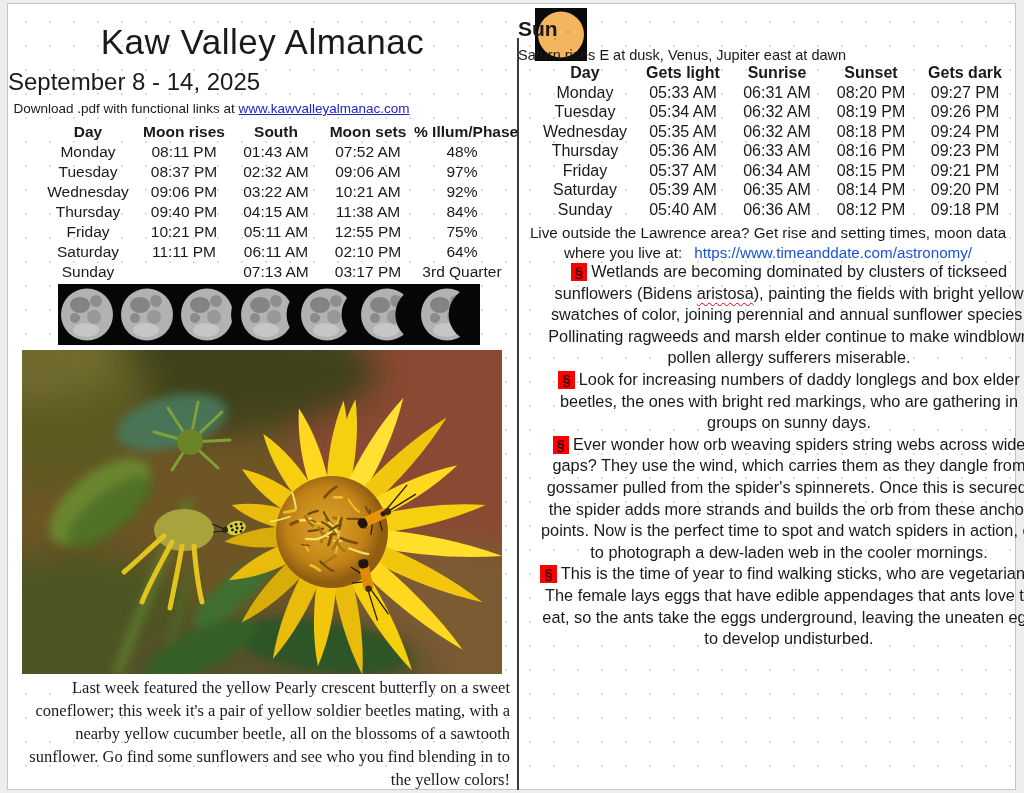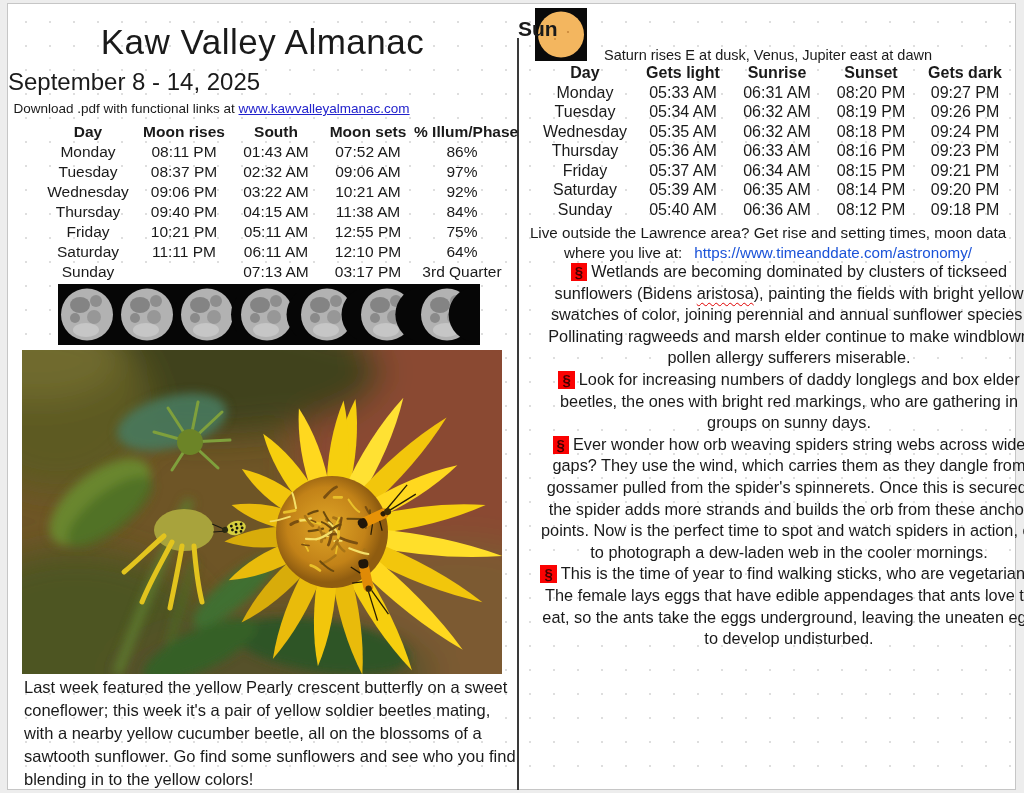--- a/index.html
+++ b/index.html
@@ -30,26 +30,26 @@
     grid-template-columns:100px 92px 92px 92px 96px;}
   #moon-table .cell{height:20px;line-height:20px;text-align:center;white-space:nowrap;}
   #moon-table .th{font-weight:bold;}
 
   #moon-strip{left:50px;top:280px;width:422px;height:61px;display:flex;background:#060606;}
   #moon-strip svg{display:block;}
   #moon-strip .tile{margin-right:1px;}
   #moon-strip .tile:last-child{margin-right:0;}
 
   #photo{left:14px;top:346px;width:480px;height:324px;}
-  #caption{left:16px;top:672px;width:494px;text-align:left;font-size:16.5px;line-height:23px;}
+  #caption{left:8px;top:672px;width:494px;text-align:right;font-size:16.5px;line-height:23px;font-family:Liberation Serif, serif;}
 
   
   #sun-icon{left:527px;top:4px;width:52px;height:53px;}
   #sun-title{left:510px;top:13px;width:500px;font-size:21px;font-weight:bold;}
-  #sun-sub{left:510px;top:43px;width:500px;text-align:center;font-size:14.5px;}
+  #sun-sub{left:510px;top:43px;width:500px;text-align:left;font-size:14.5px;}
   #sun-table{left:526px;top:59px;width:478px;font-size:16px;
     grid-template-columns:102px 94px 94px 94px 94px;}
   #sun-table .cell{height:19.5px;line-height:19.5px;text-align:center;white-space:nowrap;}
   #sun-table .th{font-weight:bold;}
   #live-outside{left:512px;top:219px;width:496px;text-align:center;font-size:15.2px;line-height:20px;}
 
   #paragraphs{left:511px;top:257px;width:498px;text-align:center;font-size:16.3px;line-height:21.6px;padding-left:21px;}
   .par{margin:0;}
   .sec-badge{display:inline-block;background:#fb0202;color:#470000;
     padding:0 4px;margin-right:4px;font-size:15px;line-height:18px;
@@ -71,21 +71,21 @@
   <div id="moon-table" class="abs grid-table">
       <div class="cell th">Day</div>
       <div class="cell th">Moon rises</div>
       <div class="cell th">South</div>
       <div class="cell th">Moon sets</div>
       <div class="cell th">% Illum/Phase</div>
       <div class="cell">Monday</div>
       <div class="cell">08:11 PM</div>
       <div class="cell">01:43 AM</div>
       <div class="cell">07:52 AM</div>
-      <div class="cell">86%</div>
+      <div class="cell">48%</div>
       <div class="cell">Tuesday</div>
       <div class="cell">08:37 PM</div>
       <div class="cell">02:32 AM</div>
       <div class="cell">09:06 AM</div>
       <div class="cell">97%</div>
       <div class="cell">Wednesday</div>
       <div class="cell">09:06 PM</div>
       <div class="cell">03:22 AM</div>
       <div class="cell">10:21 AM</div>
       <div class="cell">92%</div>
@@ -95,21 +95,21 @@
       <div class="cell">11:38 AM</div>
       <div class="cell">84%</div>
       <div class="cell">Friday</div>
       <div class="cell">10:21 PM</div>
       <div class="cell">05:11 AM</div>
       <div class="cell">12:55 PM</div>
       <div class="cell">75%</div>
       <div class="cell">Saturday</div>
       <div class="cell">11:11 PM</div>
       <div class="cell">06:11 AM</div>
-      <div class="cell">12:10 PM</div>
+      <div class="cell">02:10 PM</div>
       <div class="cell">64%</div>
       <div class="cell">Sunday</div>
       <div class="cell"></div>
       <div class="cell">07:13 AM</div>
       <div class="cell">03:17 PM</div>
       <div class="cell">3rd Quarter</div>
     </div>
 
   <div id="moon-strip" class="abs">
       <div class="tile">

